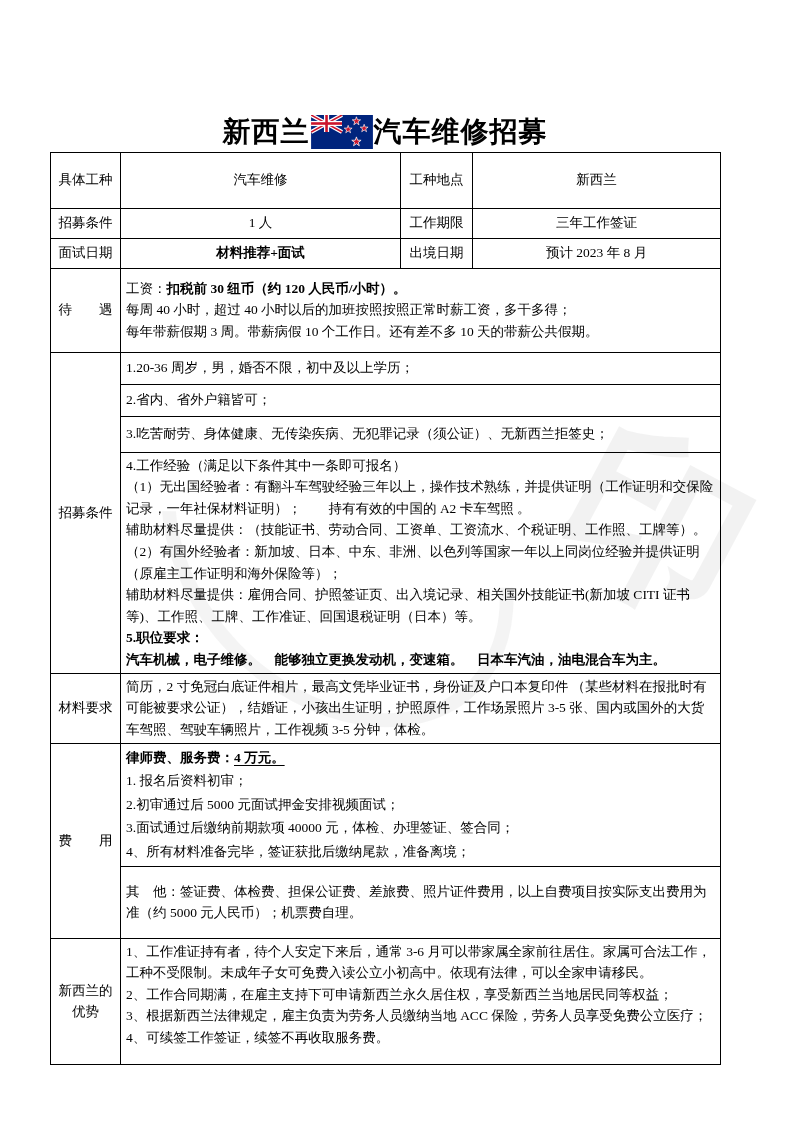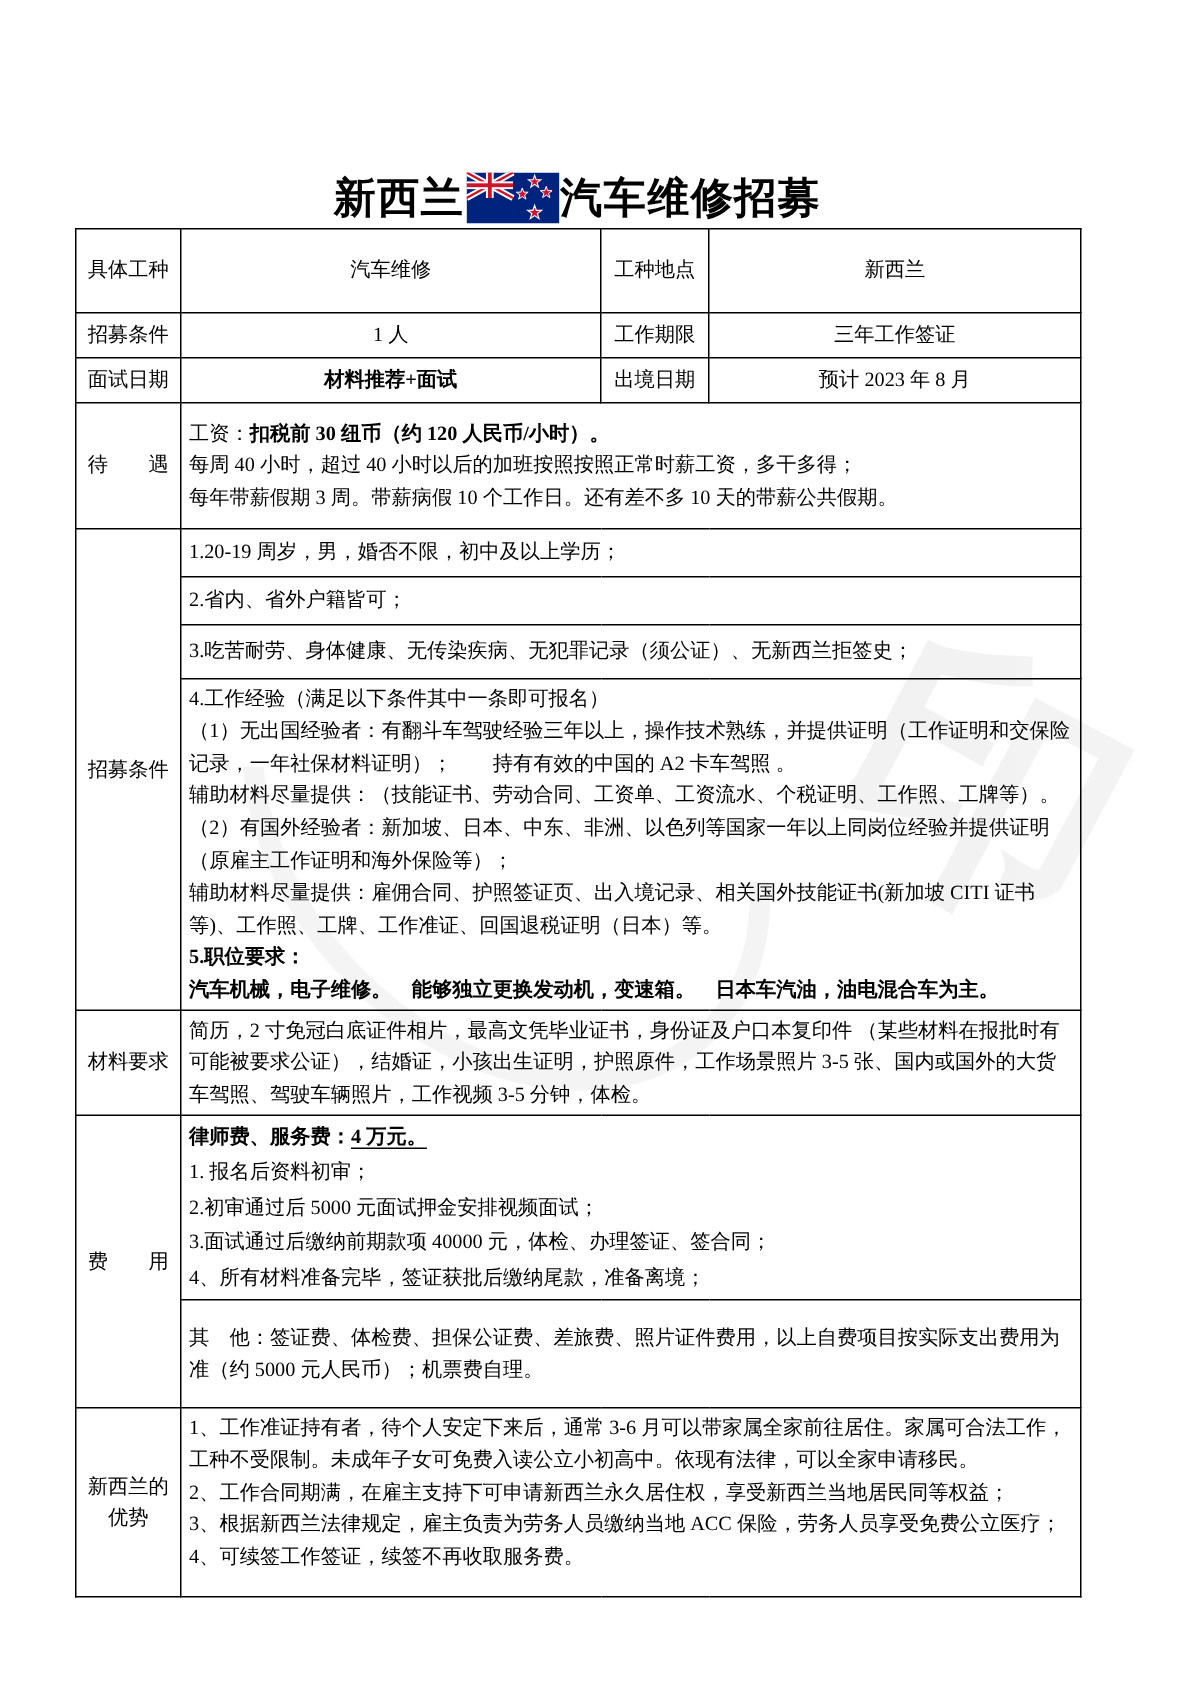--- a/index.html
+++ b/index.html
@@ -130,21 +130,21 @@
           <div class="para">
             <span>工资：</span><span class="red">扣税前 30 纽币（约 120 人民币/小时）。</span>
           </div>
           <div class="para">每周 40 小时，超过 40 小时以后的加班按照按照正常时薪工资，多干多得；</div>
           <div class="para">每年带薪假期 3 周。带薪病假 10 个工作日。还有差不多 10 天的带薪公共假期。</div>
         </td>
       </tr>
 
       <tr class="h32">
         <td class="lbl" rowspan="4">招募条件</td>
-        <td colspan="3">1.20-19 周岁，男，婚否不限，初中及以上学历；</td>
+        <td colspan="3">1.20-36 周岁，男，婚否不限，初中及以上学历；</td>
       </tr>
       <tr class="h32">
         <td colspan="3">2.省内、省外户籍皆可；</td>
       </tr>
       <tr class="h36">
         <td colspan="3">3.吃苦耐劳、身体健康、无传染疾病、无犯罪记录（须公证）、无新西兰拒签史；</td>
       </tr>
       <tr>
         <td colspan="3" style="vertical-align:top;">
           <div class="para">4.工作经验（满足以下条件其中一条即可报名）</div>

